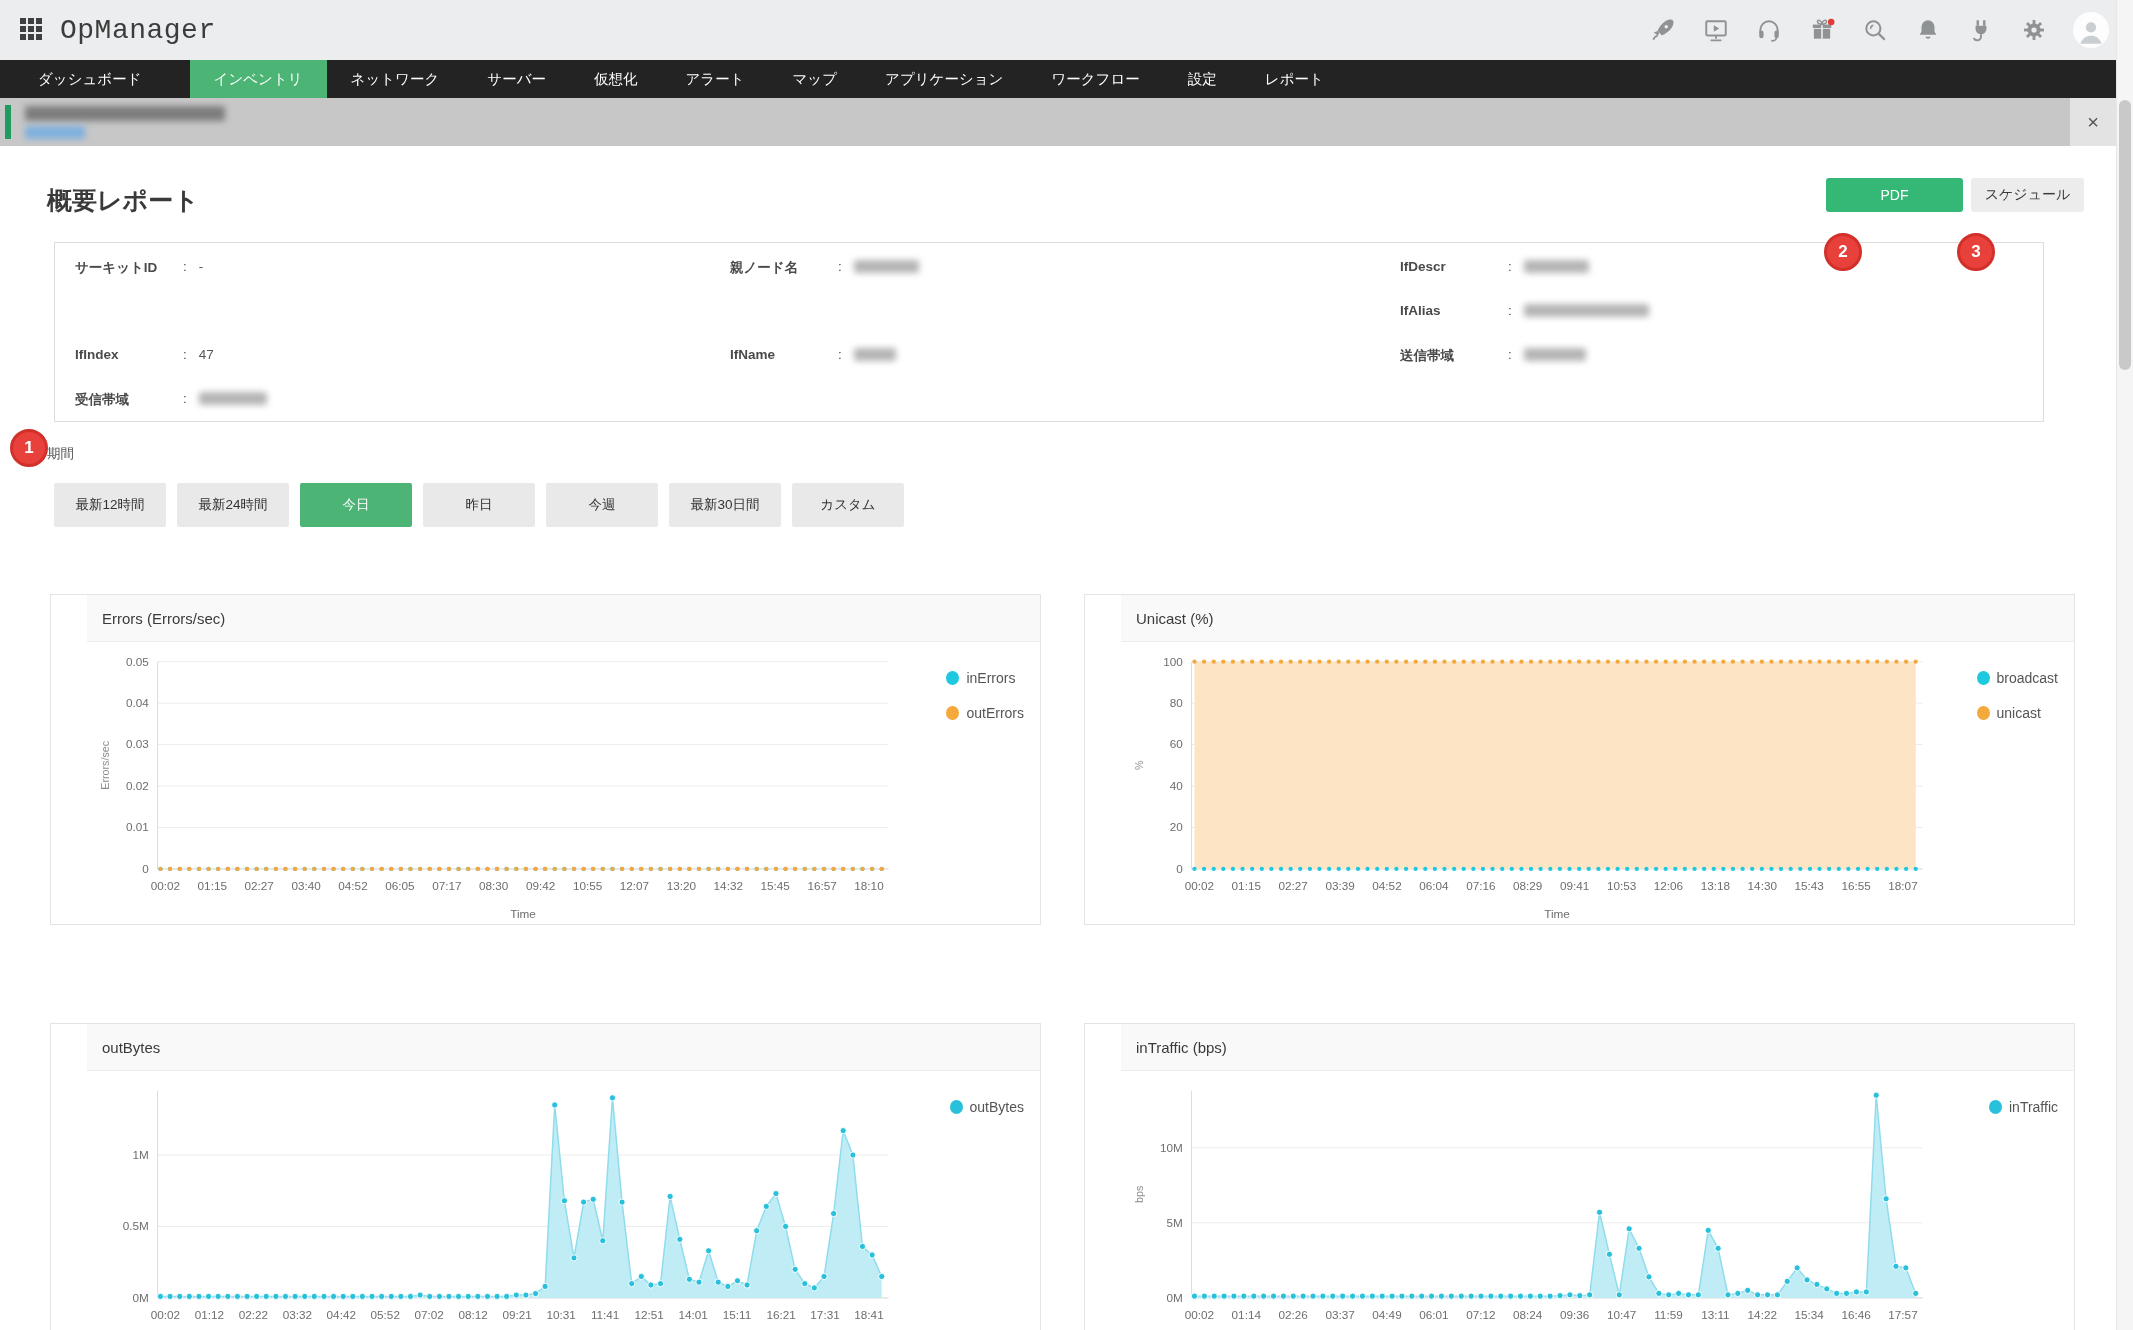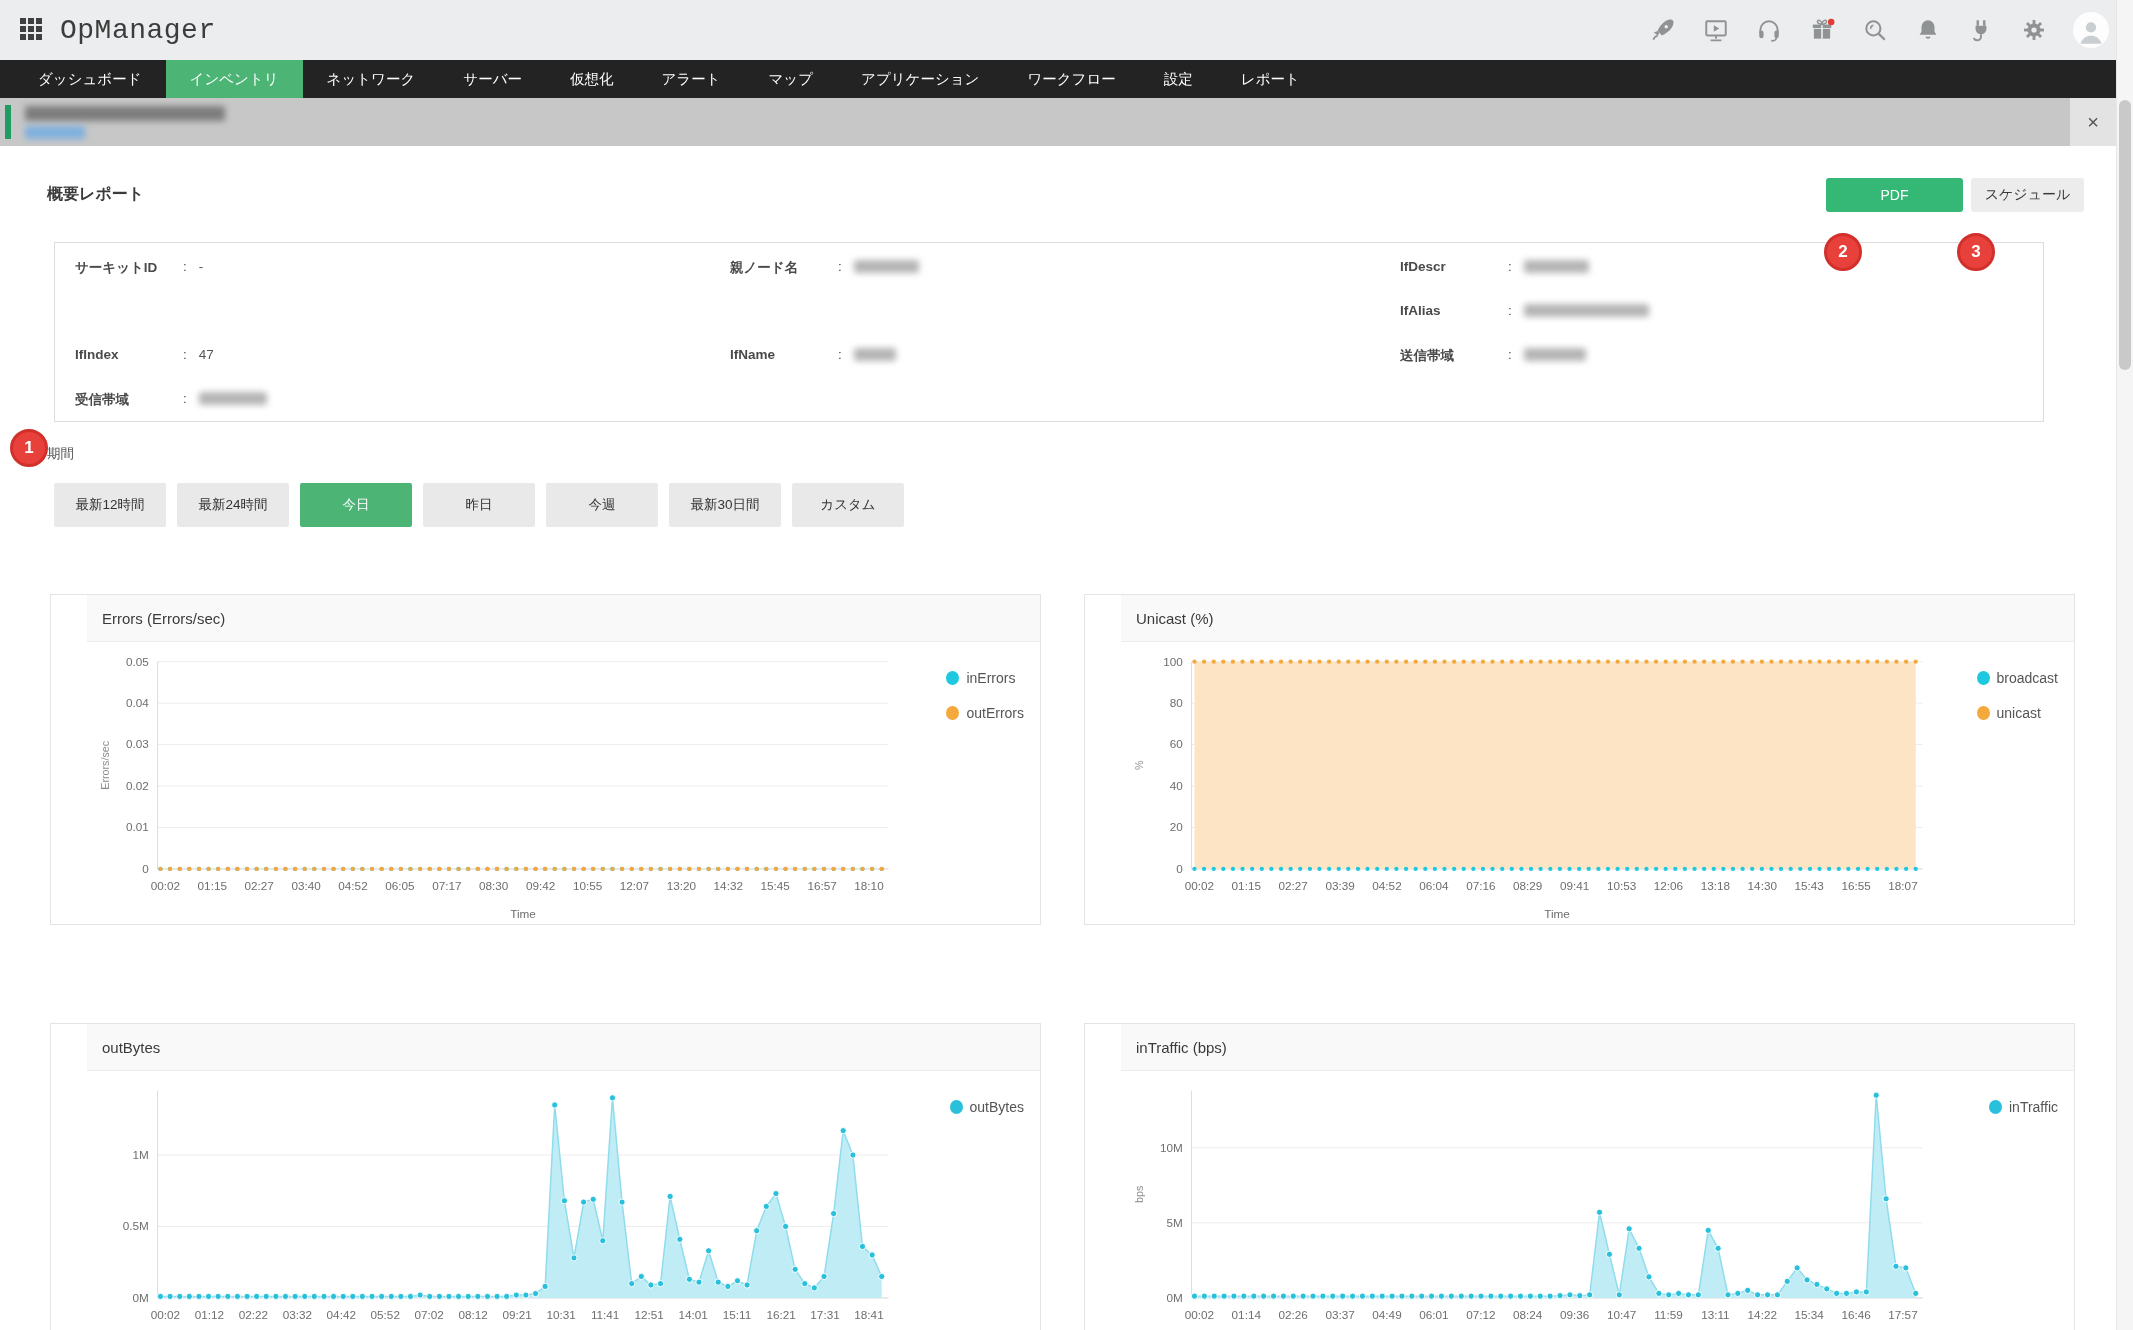--- a/index.html
+++ b/index.html
@@ -12,32 +12,32 @@
   .apps-grid span { background:#3c4043; }
   .logo { font-family:Liberation Mono, monospace; font-size:28px; color:#3c3c3c; margin-left:16px; letter-spacing:.5px; }
   .topbar-icons { margin-left:auto; display:flex; align-items:center; gap:26px; }
   .icon-btn { width:27px; height:27px; display:inline-flex; align-items:center; justify-content:center; cursor:pointer; position:relative; }
   .icon-btn svg { width:26px; height:26px; }
   .avatar { width:36px; height:36px; border-radius:50%; background:#fdfdfd; overflow:hidden; display:flex; align-items:flex-end; justify-content:center; cursor:pointer; }
 
   
   .navbar { height:38px; background:#232323; display:flex; align-items:stretch; padding-left:14px; }
   .nav-tab { color:#fff; font-size:14.5px; padding:0 24px; display:flex; align-items:center; cursor:pointer; white-space:nowrap; }
-  .nav-tab.active { background:#4cb575; }
+  .nav-tab.active { background:#4cb575;margin-left:24px; }
 
   
   .banner { position:absolute; top:98px; left:0; width:2116px; height:48px; background:#c7c7c7; }
   .banner-bar { position:absolute; left:5px; top:7px; width:6px; height:34px; background:#1f9d61; }
   .blur { display:inline-block; border-radius:2px; filter:blur(3px); }
   .banner-title { position:absolute; left:25px; top:8px; width:200px; height:15px; background:#7d7d7d; }
   .banner-link { position:absolute; left:25px; top:28px; width:60px; height:13px; background:#7fb0df; }
   .banner-close { position:absolute; right:0; top:0; width:46px; height:48px; background:#e3e3e3; display:flex; align-items:center; justify-content:center; font-size:20px; color:#555; cursor:pointer; }
 
   
-  .page-title { position:absolute; left:47px; top:184px; font-size:16px; color:#3a3a3a; }
+  .page-title { position:absolute; left:47px; top:184px; font-size:25px; color:#3a3a3a; }
   .btn { position:absolute; top:178px; height:34px; border-radius:3px; font-size:14px; display:flex; align-items:center; justify-content:center; cursor:pointer; }
   .btn-pdf { left:1826px; width:137px; background:#35b775; color:#fff; }
   .btn-schedule { left:1971px; width:113px; background:#ececec; color:#3a3a3a;text-align:right; }
 
   .badge { position:absolute; width:38px; height:38px; border-radius:50%; background:#e8403a; border:3px solid #d2302b; color:#fff; font-weight:bold; font-size:17px; display:flex; align-items:center; justify-content:center; z-index:20; }
   .badge1 { left:10px; top:429px; }
   .badge2 { left:1824px; top:233px; }
   .badge3 { left:1957px; top:233px; }
 
   

